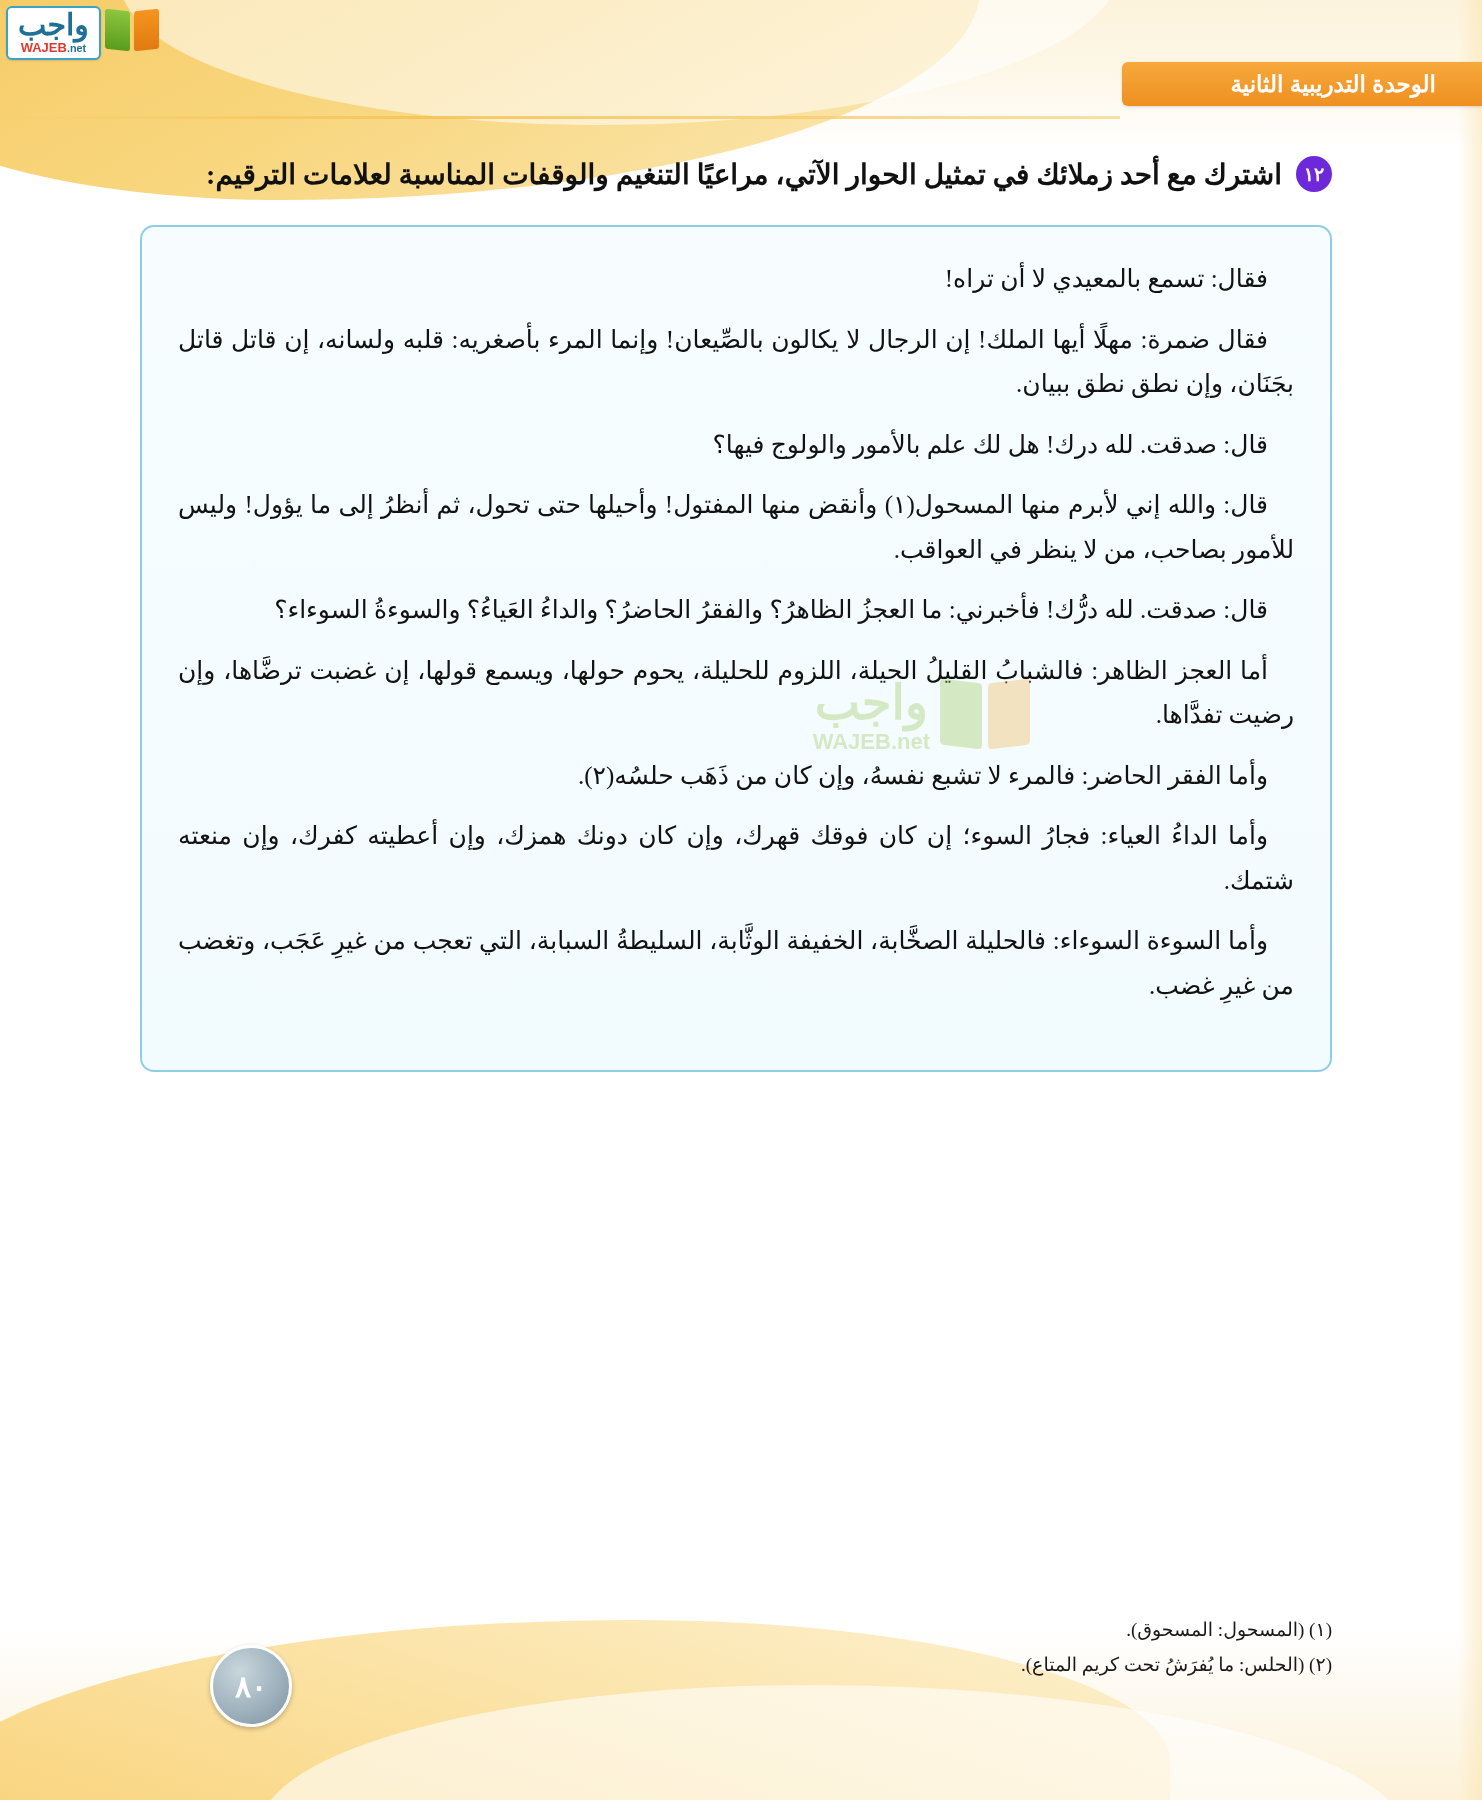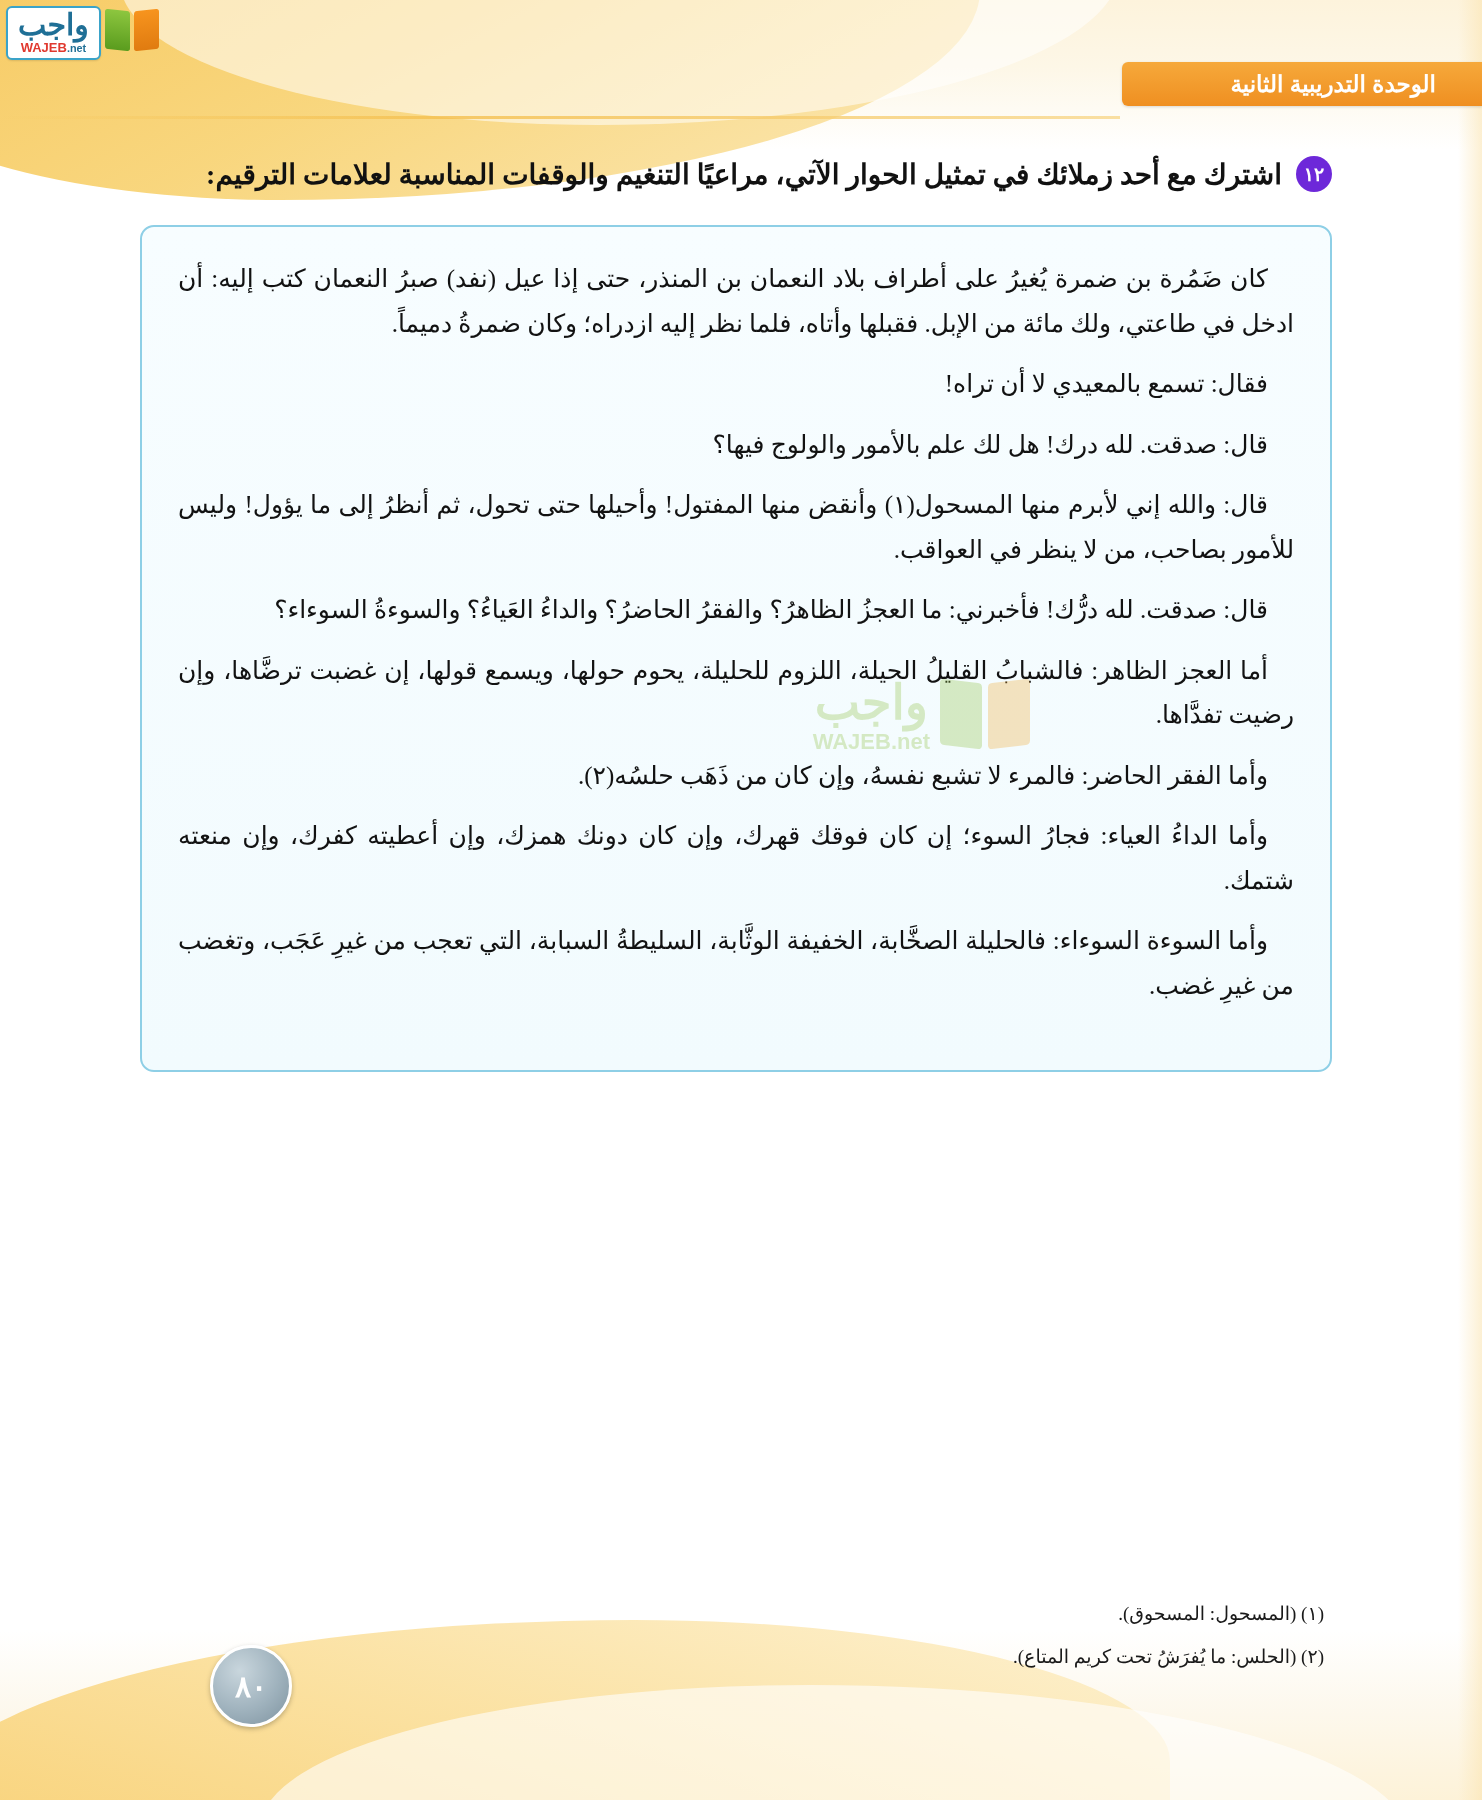--- a/index.html
+++ b/index.html
@@ -260,21 +260,21 @@
   .footnotes {
     position: absolute;
     bottom: 118px;
     right: 150px;
     left: 420px;
     text-align: right;
     font-size: 19px;
     line-height: 1.85;
     color: #1a1a1a;
   }
-  .footnotes div { margin: 8px; }
+  .footnotes div { margin: 0; }
 
   
   .page-number {
     position: absolute;
     bottom: 73px;
     left: 210px;
     width: 76px; height: 76px;
     border-radius: 50%;
     background: radial-gradient(circle at 35% 30%, #c9d6dd 0%, #9fb2bd 55%, #7d929f 100%);
     border: 3px solid #ffffff;
@@ -318,22 +318,22 @@
 </div>
 
 <div class="content">
 
   <div class="question-row">
     <div class="q-num">١٢</div>
     <div class="q-text">اشترك مع أحد زملائك في تمثيل الحوار الآتي، مراعيًا التنغيم والوقفات المناسبة لعلامات الترقيم:</div>
   </div>
 
   <div class="dialog-box">
-    <p>كان ضَمُرة بن ضمرة يُغيرُ على أطراف بلاد النعمان بن المنذر، حتى إذا عيل (نفد) صبرُ النعمان كتب إليه: أن ادخل في طاعتي، ولك مائة من الإبل. فقبلها وأتاه، فلما نظر إليه ازدراه؛ وكان ضمرةُ دميماً.</p>
     <p>فقال: تسمع بالمعيدي لا أن تراه!</p>
+    <p>فقال ضمرة: مهلًا أيها الملك! إن الرجال لا يكالون بالصِّيعان! وإنما المرء بأصغريه: قلبه ولسانه، إن قاتل قاتل بجَنَان، وإن نطق نطق ببيان.</p>
     <p>قال: صدقت. لله درك! هل لك علم بالأمور والولوج فيها؟</p>
     <p>قال: والله إني لأبرم منها المسحول(١) وأنقض منها المفتول! وأحيلها حتى تحول، ثم أنظرُ إلى ما يؤول! وليس للأمور بصاحب، من لا ينظر في العواقب.</p>
     <p>قال: صدقت. لله درُّك! فأخبرني: ما العجزُ الظاهرُ؟ والفقرُ الحاضرُ؟ والداءُ العَياءُ؟ والسوءةُ السوءاء؟</p>
     <p>أما العجز الظاهر: فالشبابُ القليلُ الحيلة، اللزوم للحليلة، يحوم حولها، ويسمع قولها، إن غضبت ترضَّاها، وإن رضيت تفدَّاها.</p>
     <p>وأما الفقر الحاضر: فالمرء لا تشبع نفسهُ، وإن كان من ذَهَب حلسُه(٢).</p>
     <p>وأما الداءُ العياء: فجارُ السوء؛ إن كان فوقك قهرك، وإن كان دونك همزك، وإن أعطيته كفرك، وإن منعته شتمك.</p>
     <p>وأما السوءة السوءاء: فالحليلة الصخَّابة، الخفيفة الوثَّابة، السليطةُ السبابة، التي تعجب من غيرِ عَجَب، وتغضب من غيرِ غضب.</p>
 
     <div class="watermark">
       <div class="wm-book">

